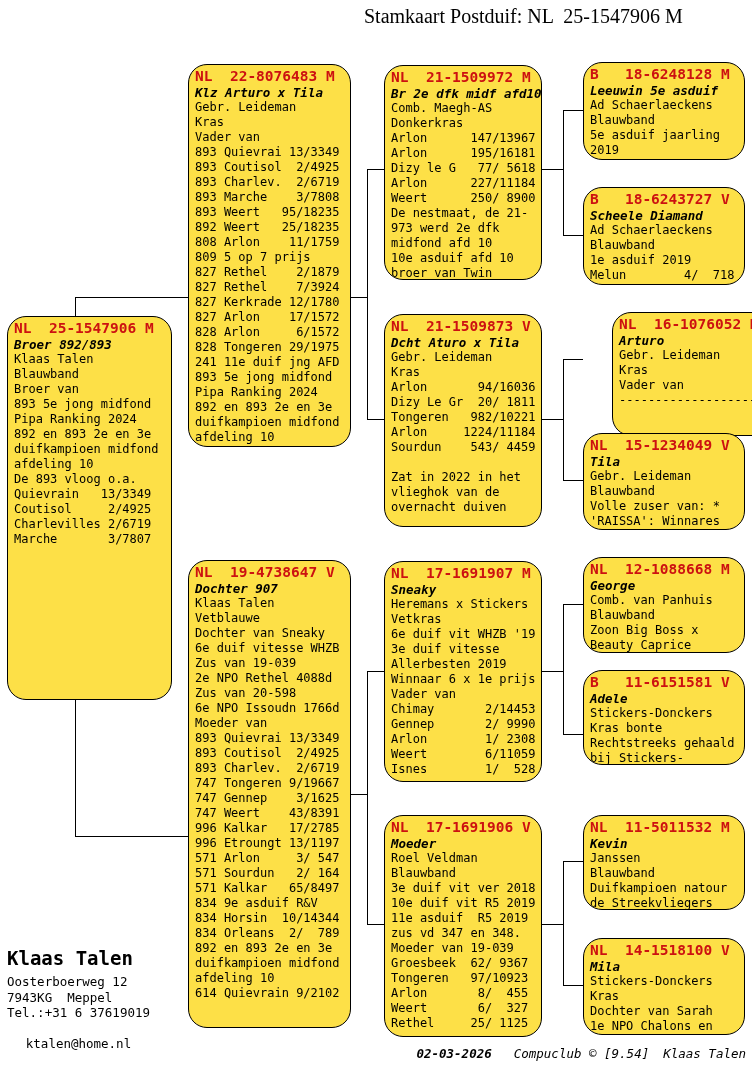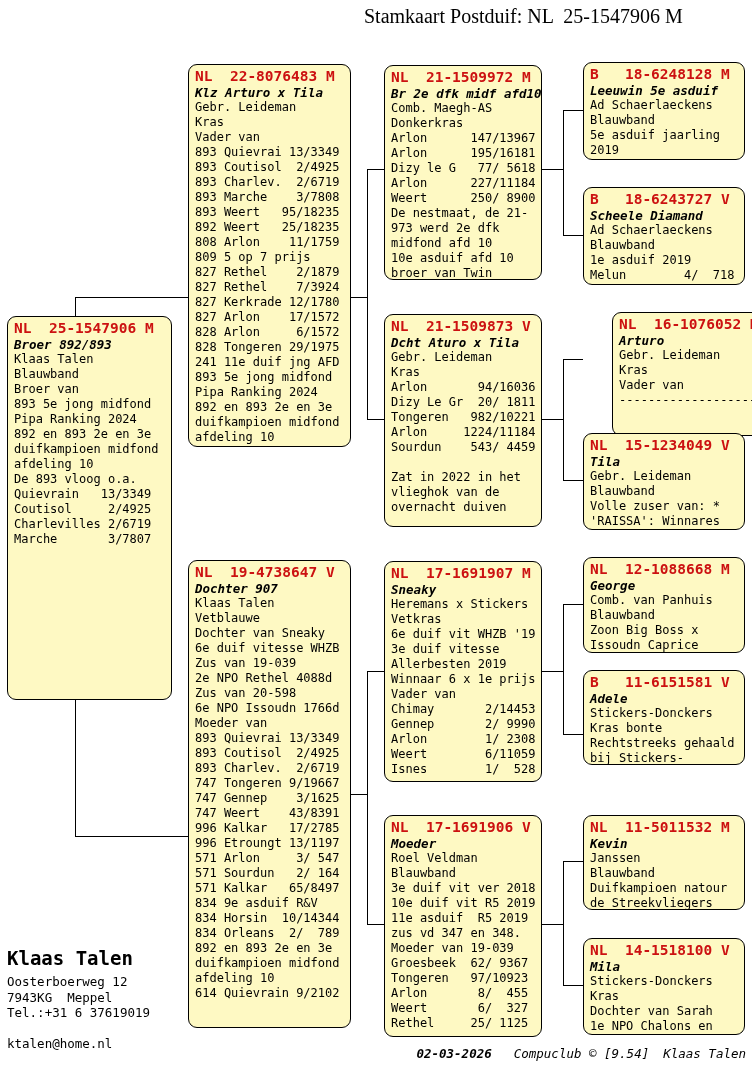--- a/index.html
+++ b/index.html
@@ -19,22 +19,22 @@
     position: absolute;
     left: 364px;
     top: 5px;
     font-family: Liberation Serif, serif;
     font-size: 20px;
     white-space: pre;
   }
   .box {
     position: absolute;
     border: 1.5px solid #000000;
-    border-radius: 9px;
-    background: #fef9c3;
+    border-radius: 19px;
+    background: #fde047;
     box-sizing: border-box;
     padding: 3px 3px 8px 6px;
     overflow: hidden;
   }
   .box-id {
     color: #cc1111;
     font-weight: bold;
     font-size: 14.5px;
     line-height: 17px;
     white-space: pre;
@@ -74,20 +74,21 @@
   .owner-address {
     margin-top: 5px;
     font-size: 12.5px;
     line-height: 15.5px;
     white-space: pre;
   }
   .owner-email {
     margin-top: 15px;
     font-size: 12.5px;
     white-space: pre;
+    text-align: center;
   }
   .footer {
     position: absolute;
     right: 6px;
     top: 1046px;
     font-style: italic;
     font-size: 12.5px;
     display: flex;
     gap: 0;
     white-space: pre;
@@ -281,21 +282,21 @@
 Volle zuser van: *
 'RAISSA': Winnares</div>
 </div>
 
 <div class="box" style="left:583px; top:557px; width:162px; height:96px;">
   <div class="box-id">NL  12-1088668 M</div>
   <div class="box-name">George</div>
   <div class="box-lines">Comb. van Panhuis
 Blauwband
 Zoon Big Boss x
-Issoudn Caprice</div>
+Beauty Caprice</div>
 </div>
 
 <div class="box" style="left:583px; top:670px; width:162px; height:95px;">
   <div class="box-id">B   11-6151581 V</div>
   <div class="box-name">Adele</div>
   <div class="box-lines">Stickers-Donckers
 Kras bonte
 Rechtstreeks gehaald
 bij Stickers-</div>
 </div>

